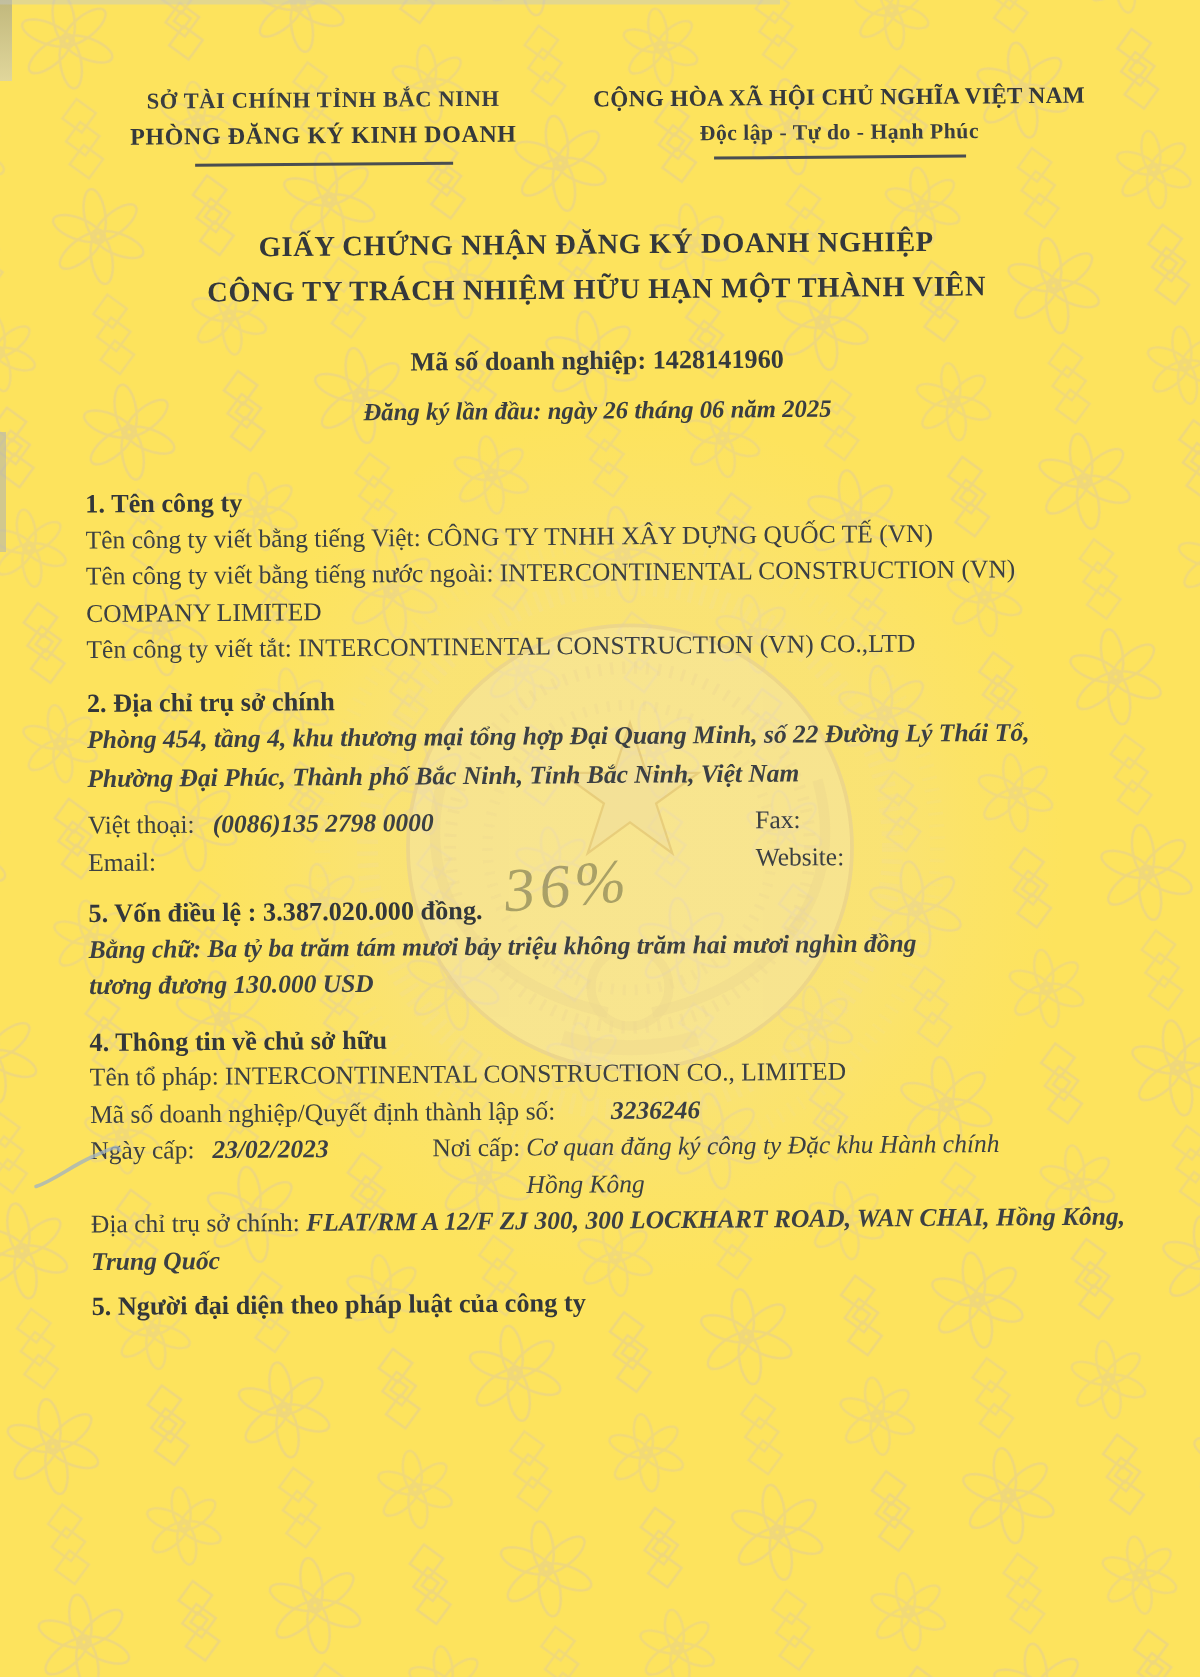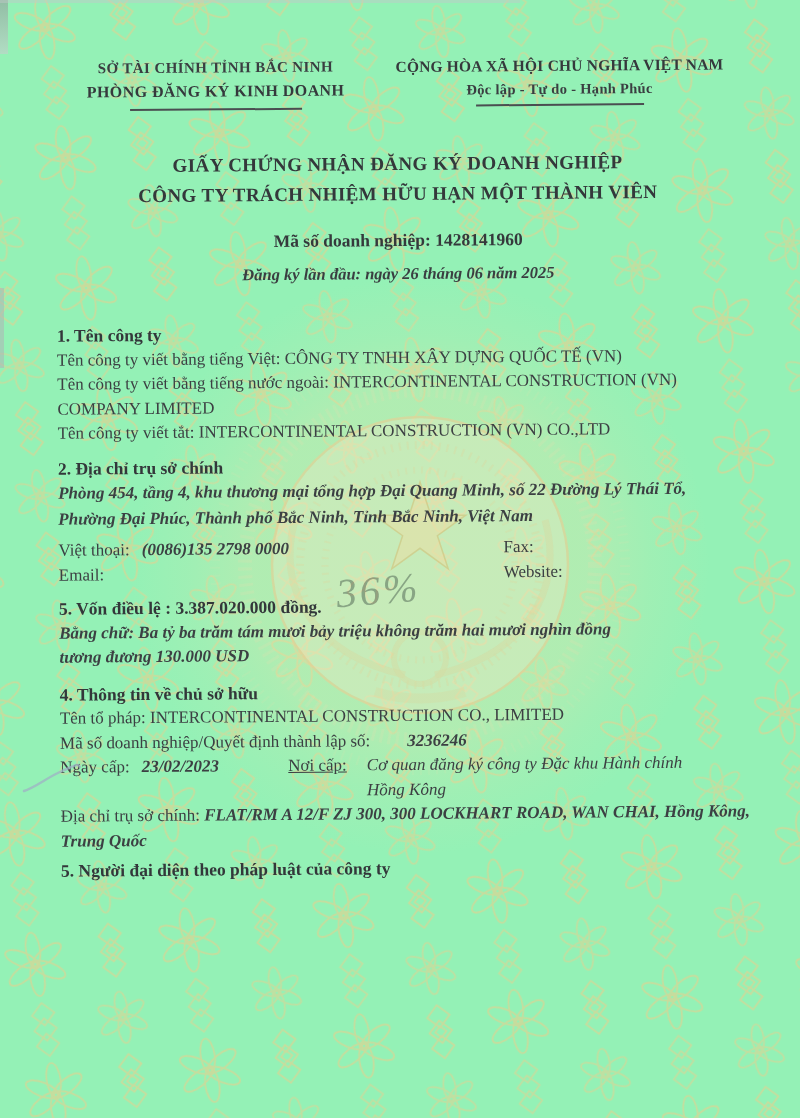--- a/index.html
+++ b/index.html
@@ -3,21 +3,21 @@
 <meta charset="utf-8">
 <style>
   html,body{margin:0;padding:0;}
   body{
     width:800px;height:1118px;overflow:hidden;
     background:#eef0ee;
     font-family:"Liberation Serif","DejaVu Serif",serif;
   }
   .page{
     position:relative;width:800px;height:1118px;overflow:hidden;
-    background:#86efac;
+    background:#fde047;
   }
   
   .bg{position:absolute;left:0;top:0;z-index:0;}
   .wm-halo{
     position:absolute;inset:0;z-index:1;pointer-events:none;
     background:radial-gradient(circle at 420px 565px, rgba(242,226,168,.30) 0 170px, rgba(242,226,168,.12) 230px, rgba(242,226,168,0) 290px);
   }
   .emblem{position:absolute;left:185px;top:330px;z-index:1;pointer-events:none;}
   .stamp36{
     position:absolute;left:336px;top:566px;z-index:5;pointer-events:none;
@@ -59,21 +59,21 @@
   .mw660{max-width:660px;}
   .mw640{max-width:648px;}
   .ivb{font-style:italic;font-weight:600;}
   .gap12{margin-left:12px;}
   .gap32{margin-left:37px;}
   .addr{font-style:italic;font-weight:600;line-height:25.5px;margin-top:3px;}
   .duo{display:flex;}
   .duo-l{width:445px;flex:none;}
   .row4{display:flex;}
   .row4 .c1{width:228px;flex:none;}
-  .row4 .c2{flex:none;margin-right:20px;text-decoration:underline;}
+  .row4 .c2{flex:none;margin-right:4px;}
   .row4 .c3{flex:none;width:354px;font-style:italic;}
   .mt10{margin-top:10px;} .mt9{margin-top:9px;} .mt12{margin-top:12px;}
   .mt7{margin-top:7px;} .mt6{margin-top:6px;} .mt5{margin-top:5px;} .mt3{margin-top:3px;}
 </style>
 </head>
 <body>
 
 <div class="page">
 
   <svg class="bg" width="800" height="1118" xmlns="http://www.w3.org/2000/svg">

